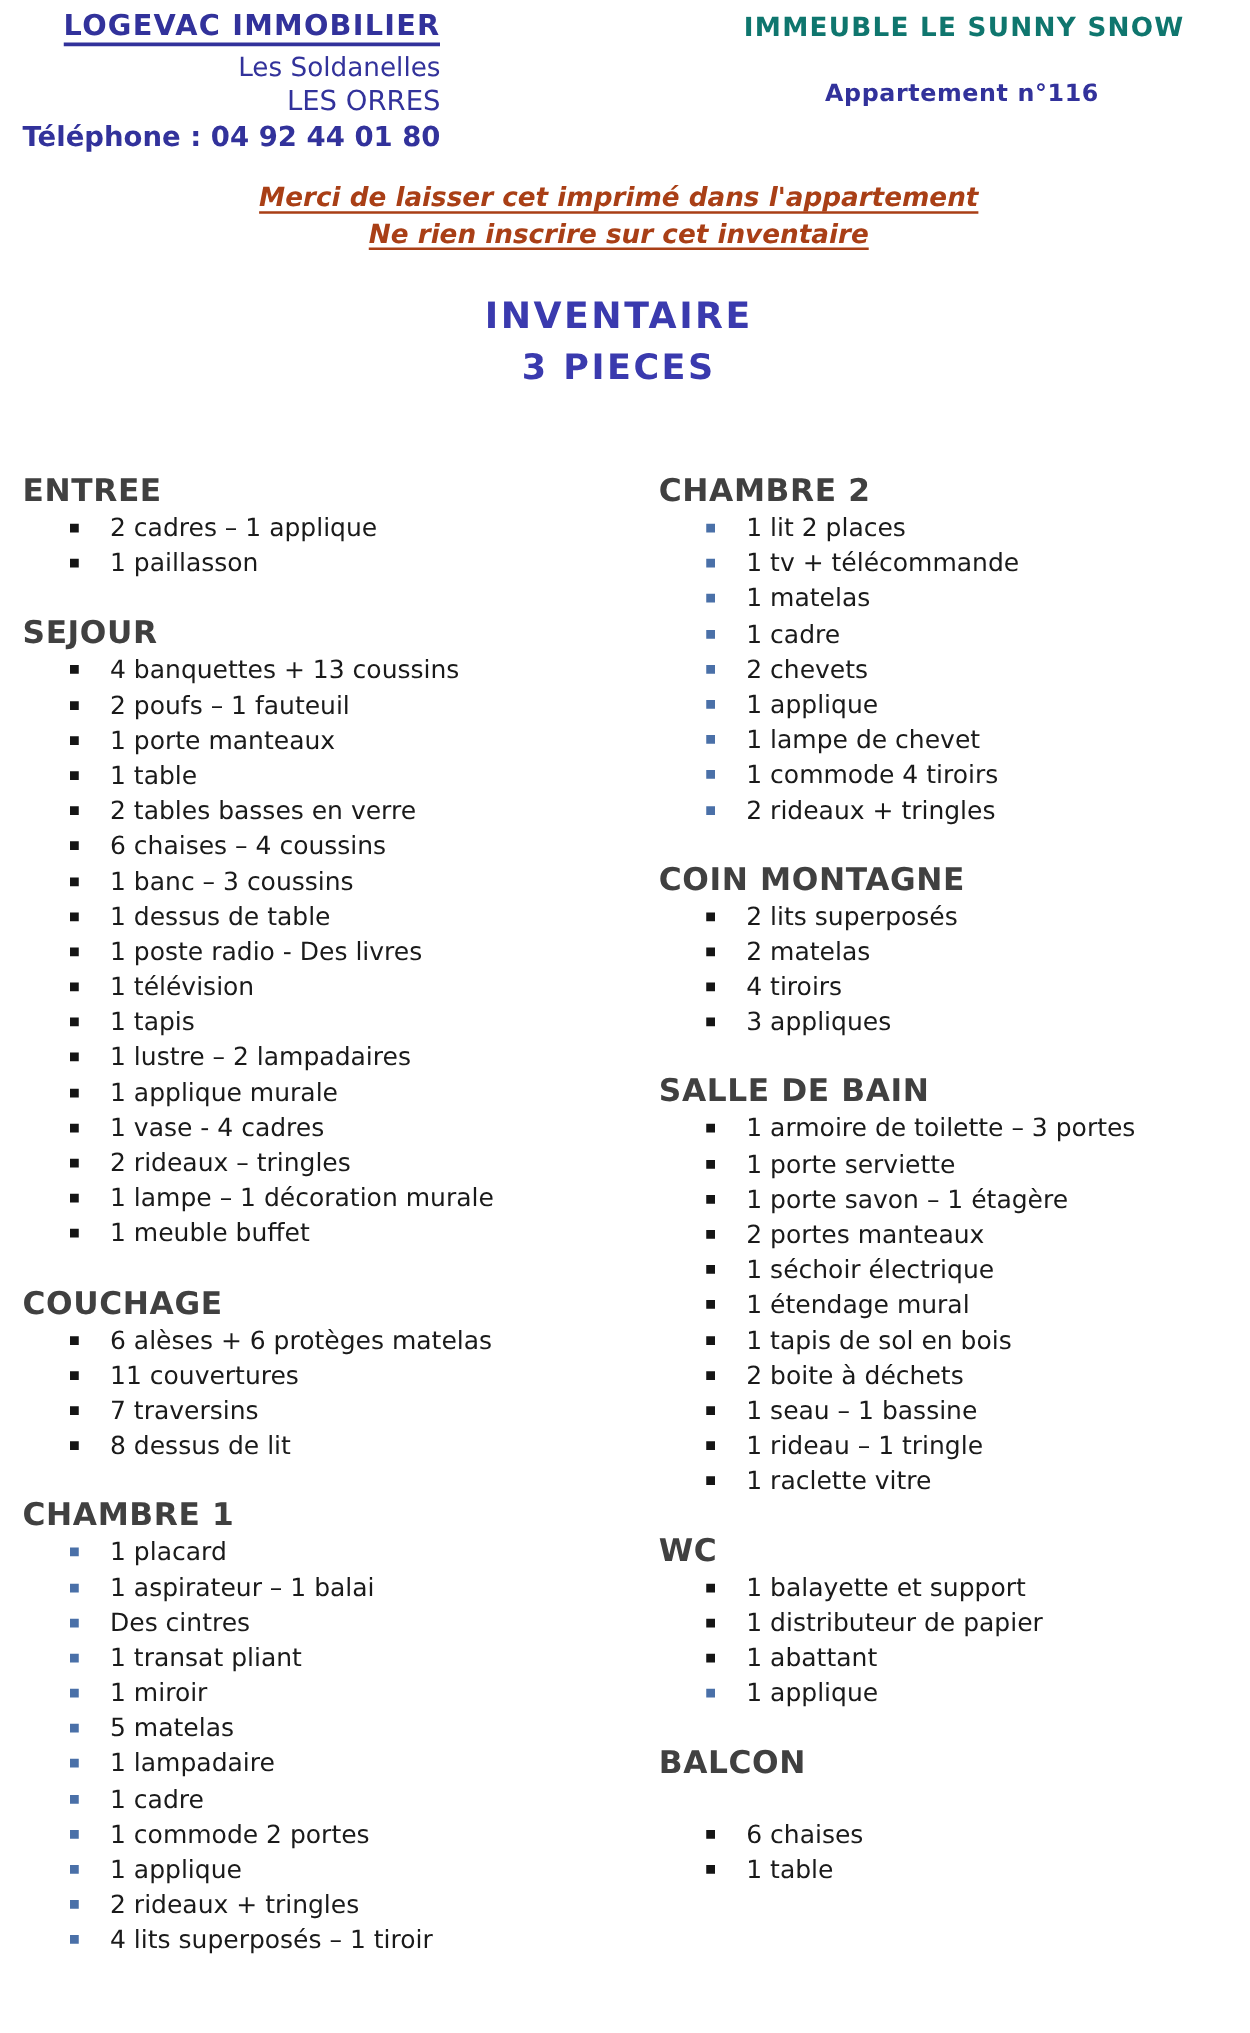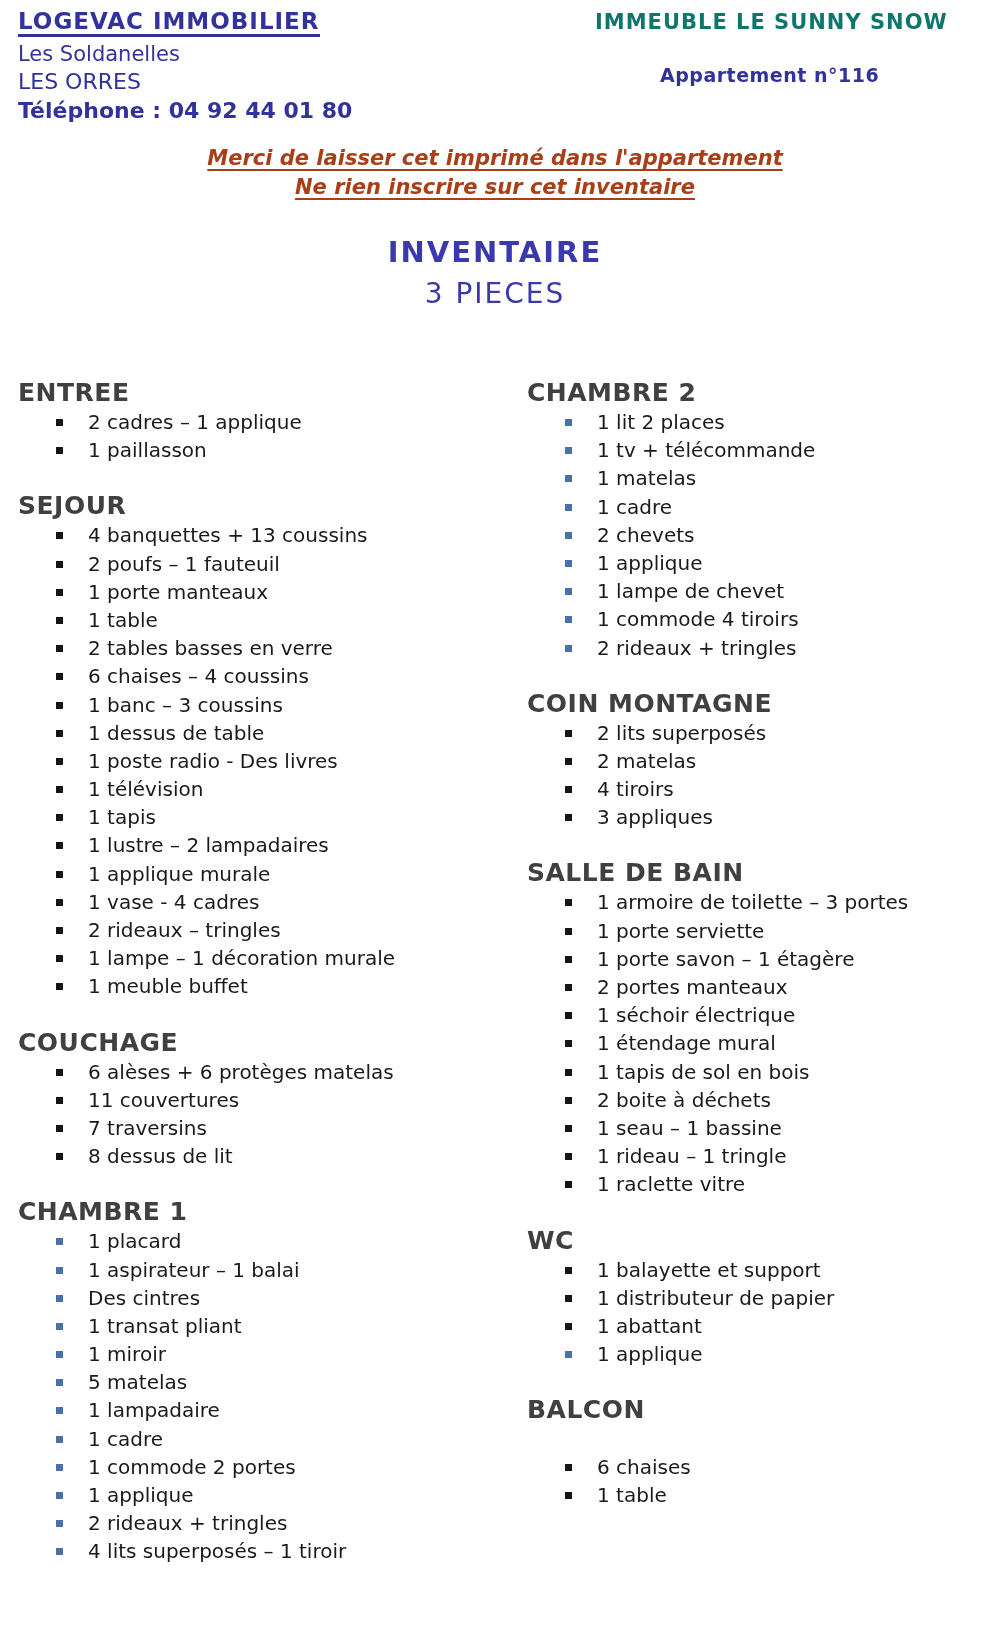--- a/index.html
+++ b/index.html
@@ -4,38 +4,38 @@
 <style>
   html,body{margin:0;padding:0;background:#ffffff;}
   .page{
     position:relative;
     width:1000px;height:1626px;
     background:#ffffff;
     font-family:"DejaVu Sans",sans-serif;
     overflow:hidden;
   }
   
-  .hdr-left{position:absolute;left:18px;top:8px;color:#32329b;}
+  .hdr-left{position:absolute;left:18px;top:8px;color:#32329b;text-align:right;}
   .hdr-company{font-size:23px;font-weight:bold;letter-spacing:1px;
     border-bottom:3px solid #32329b;display:inline-block;line-height:26px;margin-bottom:4px;}
   .hdr-residence{font-size:21px;line-height:27px;}
   .hdr-city{font-size:22px;line-height:28px;}
   .hdr-phone{font-size:22px;font-weight:bold;line-height:29px;}
   .hdr-building{position:absolute;left:595px;top:10px;color:#0f766e;
     font-size:21px;font-weight:bold;letter-spacing:1px;}
   .hdr-apartment{position:absolute;left:660px;top:64px;color:#32329b;
     font-size:19px;font-weight:bold;letter-spacing:0.5px;}
   
   .notice{position:absolute;left:0;top:144px;width:990px;text-align:center;color:#a93f16;}
   .notice div{font-size:21px;font-style:italic;font-weight:bold;line-height:29px;
     text-decoration:underline;text-decoration-thickness:2px;text-underline-offset:4px;}
   
   .title{position:absolute;left:0;top:234px;width:990px;text-align:center;color:#3a3aae;}
   .title .t1{font-size:29px;font-weight:bold;letter-spacing:2px;line-height:36px;}
-  .title .t2{font-size:28px;font-weight:normal;letter-spacing:2px;line-height:36px;margin-top:6px;}
+  .title .t2{font-size:28px;font-weight:bold;letter-spacing:2px;line-height:36px;margin-top:6px;}
   
   .col{position:absolute;top:378px;}
   .col-left{left:18px;width:495px;}
   .col-right{left:527px;width:465px;}
   .section-header{color:#404040;font-size:25px;font-weight:bold;letter-spacing:0.5px;
     line-height:30px;height:30px;}
   .section + .section .section-header{margin-top:27px;}
   ul.items{list-style:none;margin:0;padding:0;}
   ul.items.gapped{margin-top:28px;}
   li.item{position:relative;padding-left:70px;height:28.2px;line-height:28.2px;

